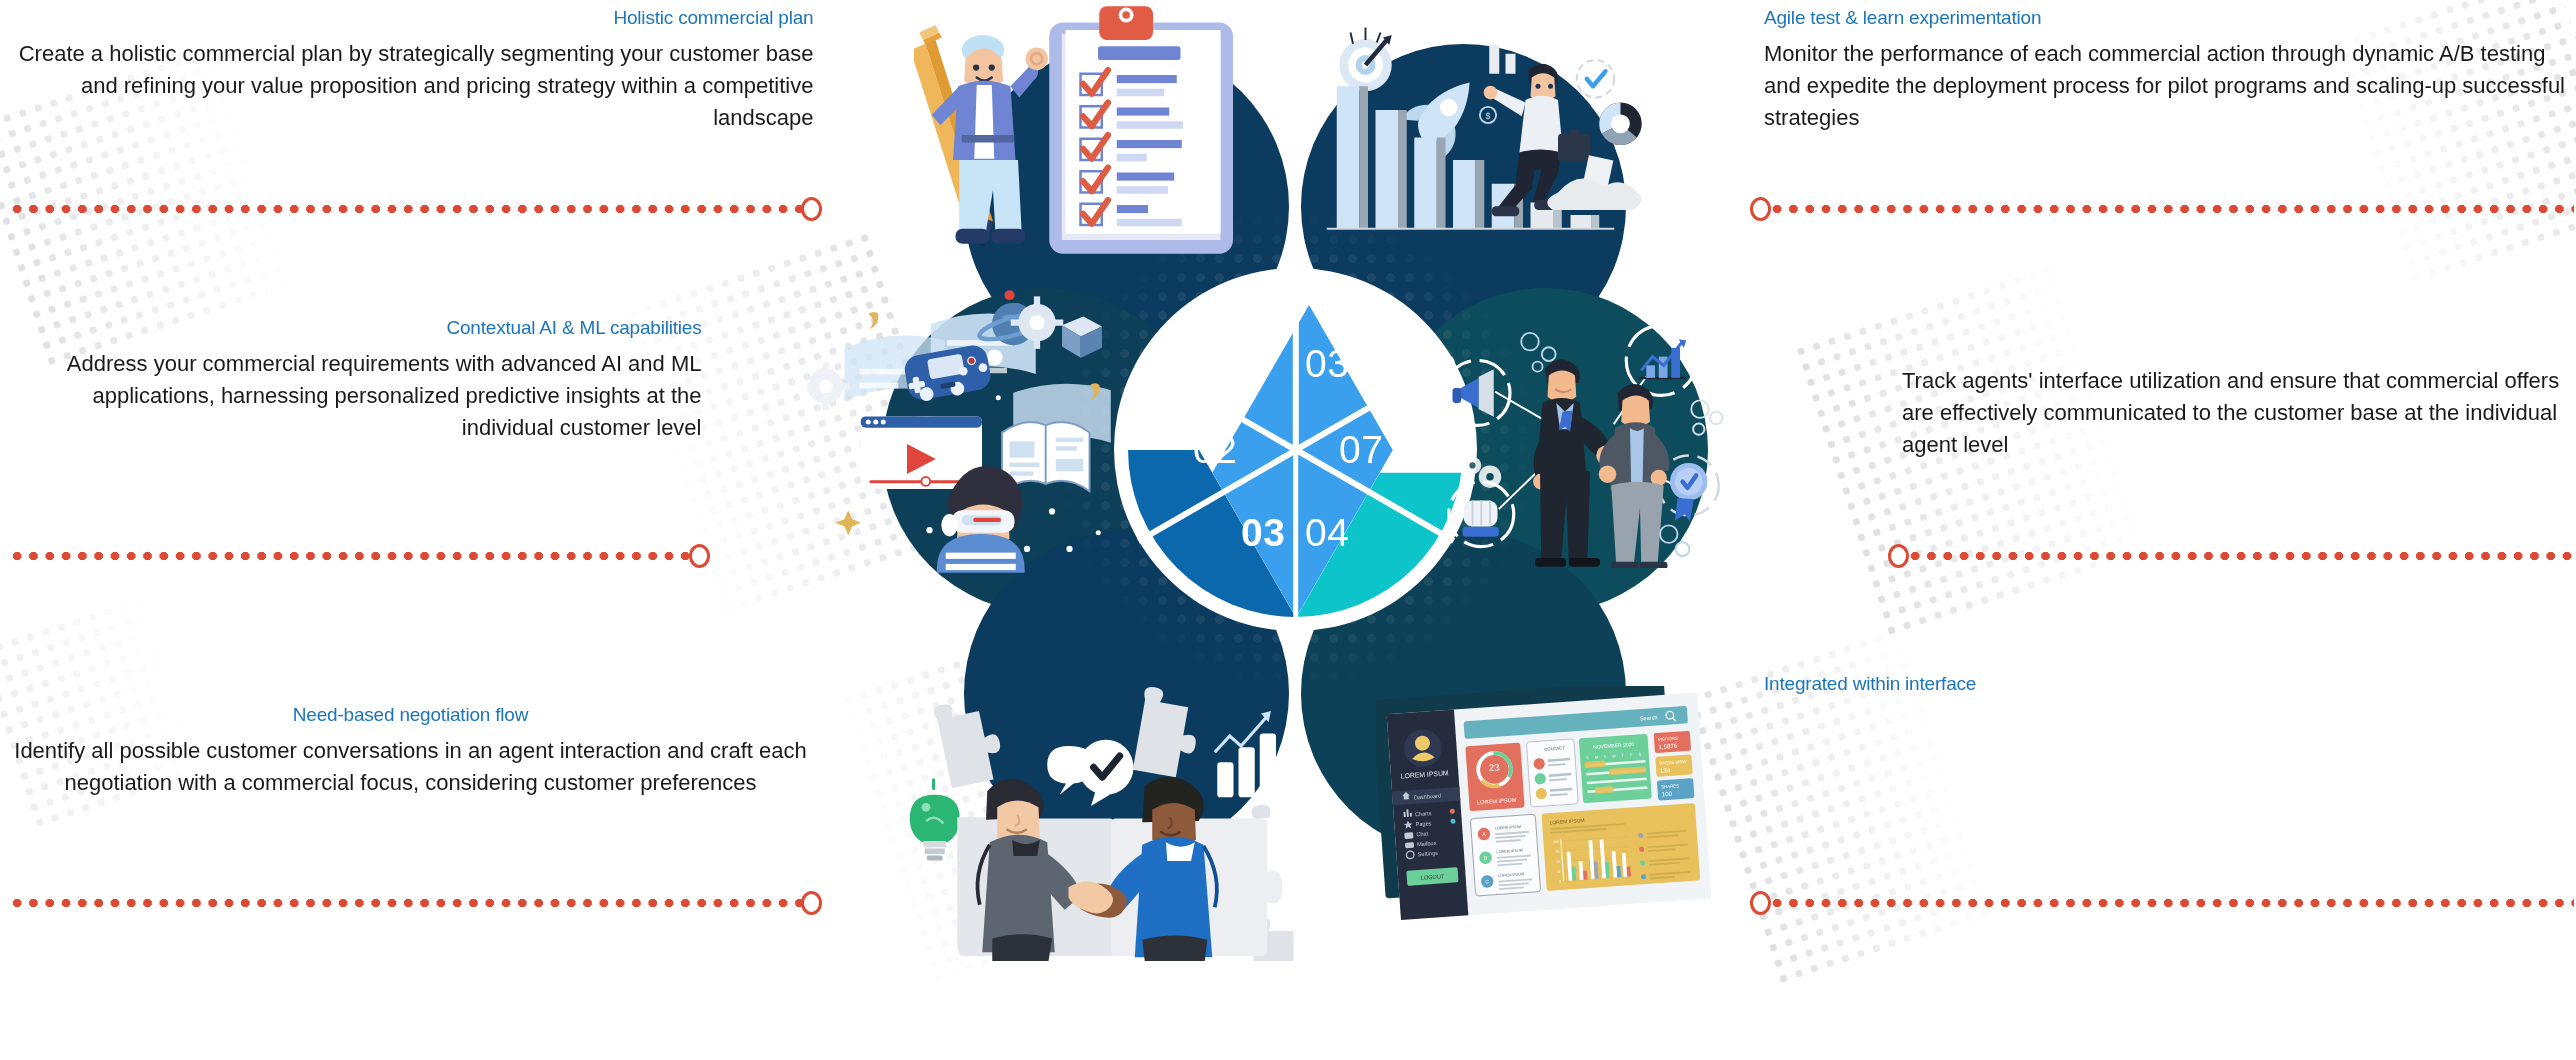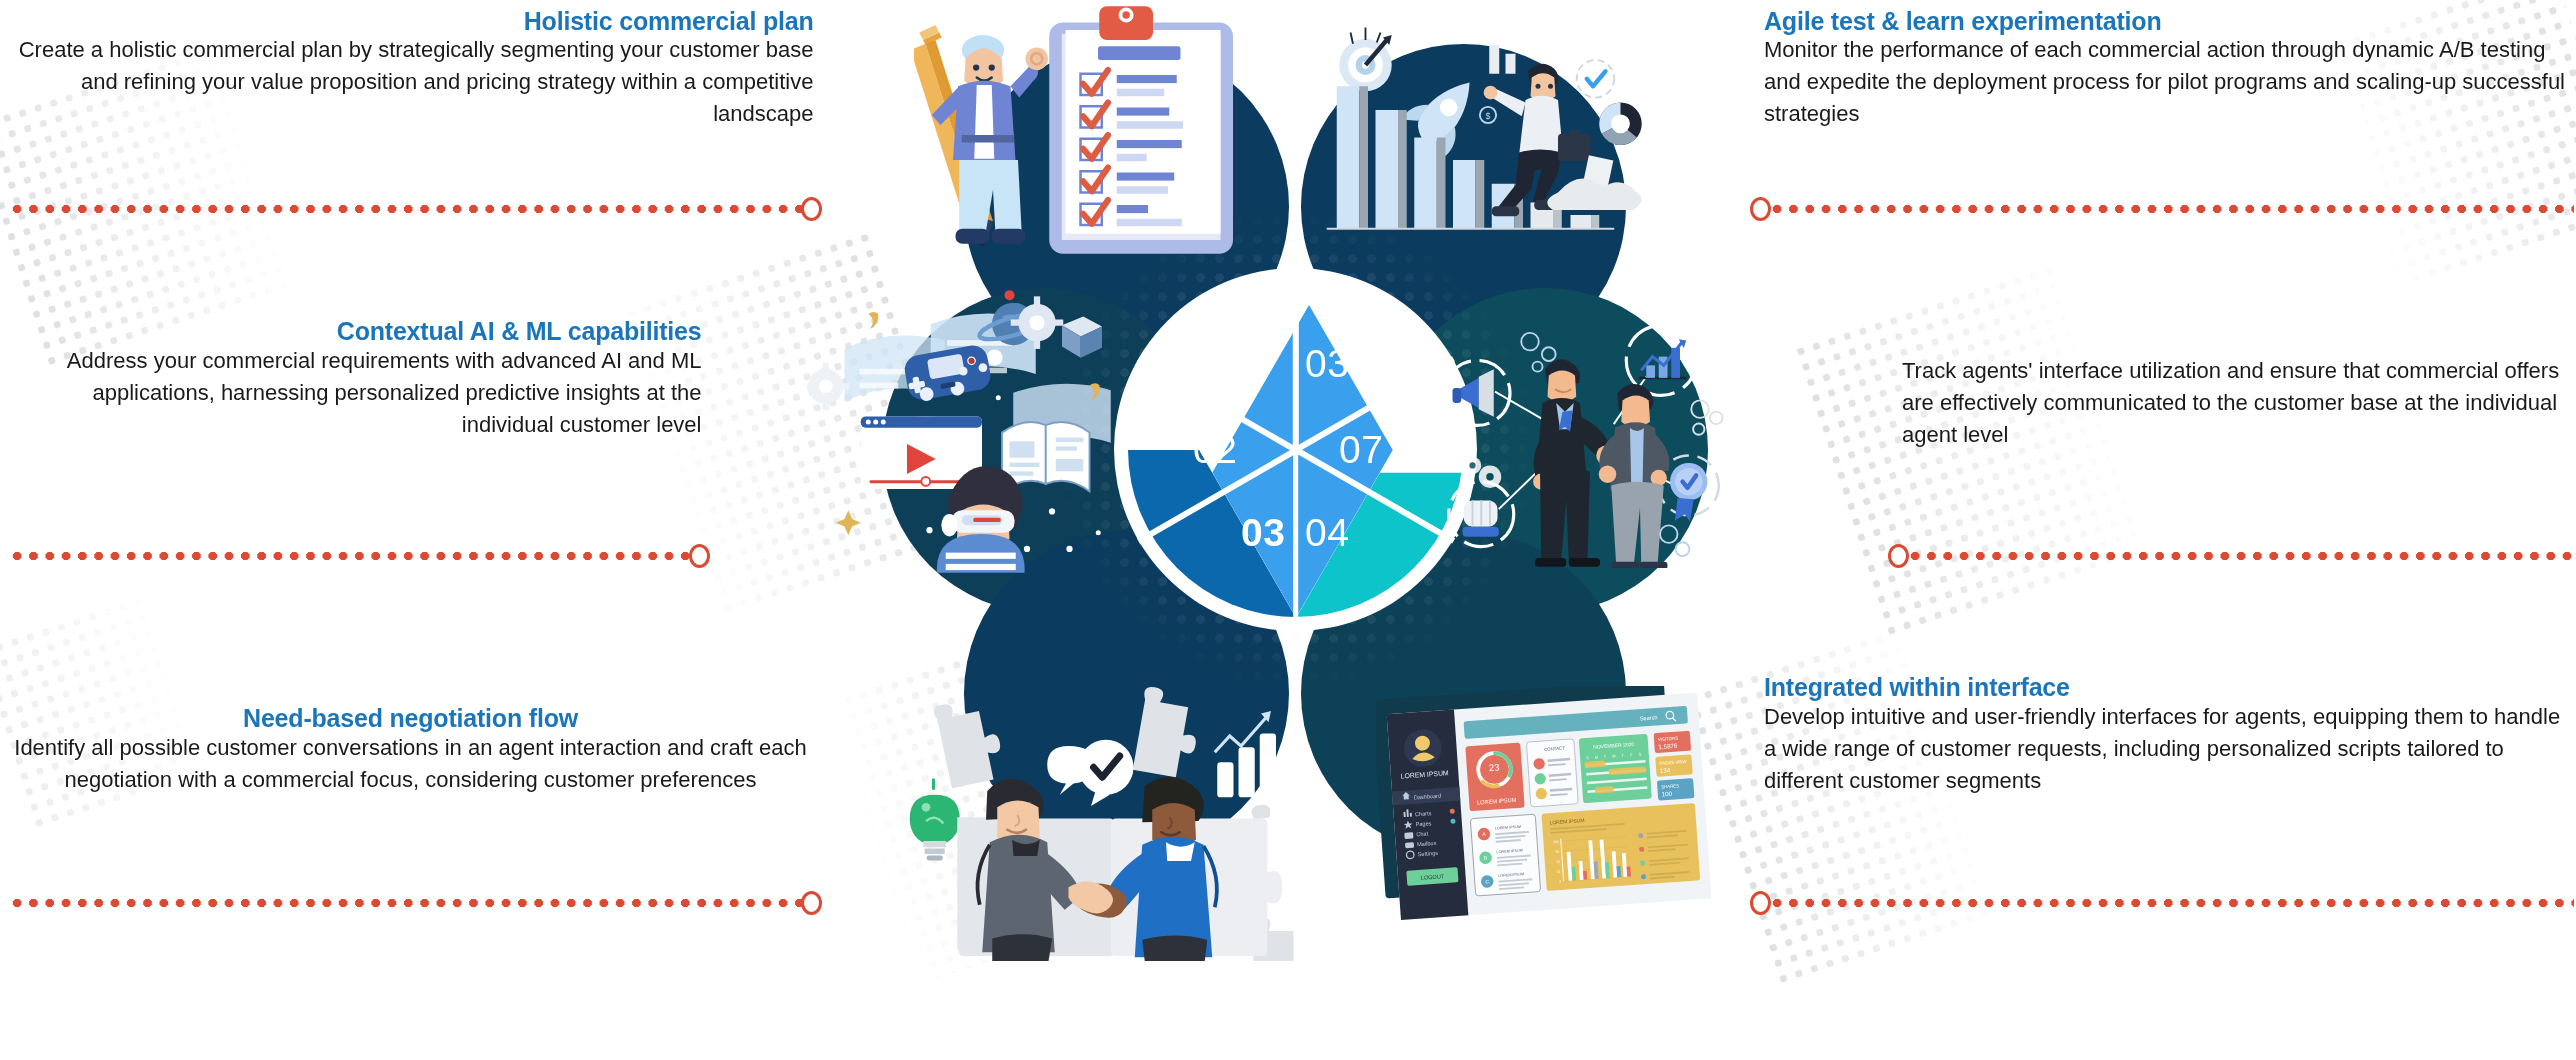--- a/index.html
+++ b/index.html
@@ -17,25 +17,25 @@
     background-size: 16.3px 16.3px;
     opacity:.85;
   }
   .ht-fade-r { -webkit-mask-image:linear-gradient(to right,rgba(0,0,0,0),rgba(0,0,0,1)); mask-image:linear-gradient(to right,rgba(0,0,0,0),rgba(0,0,0,1)); }
   .ht-fade-l { -webkit-mask-image:linear-gradient(to left,rgba(0,0,0,0),rgba(0,0,0,1)); mask-image:linear-gradient(to left,rgba(0,0,0,0),rgba(0,0,0,1)); }
   .ht-fade-rad { -webkit-mask-image:radial-gradient(circle at center, rgba(0,0,0,1) 10%, rgba(0,0,0,0) 72%); mask-image:radial-gradient(circle at center, rgba(0,0,0,1) 10%, rgba(0,0,0,0) 72%); }
 
   
   .block { position:absolute; }
   .block .title {
-    color:#1b75bb; font-weight:bold; font-size:25px; letter-spacing:-0.2px;
+    color:#1b75bb; font-weight:normal; font-size:19px; letter-spacing:-0.2px;
     line-height:1.06; white-space:nowrap;
   }
   .block .body {
-    color:#1a1a1a; font-size:22px; line-height:1.46; margin-top:0;
+    color:#1a1a1a; font-size:22px; line-height:1.46; margin-top:10px;
   }
   .align-right { text-align:right; }
   .align-left  { text-align:left; }
 
   
   .rule { position:absolute; height:16.3px; display:flex; align-items:center; }
   .rule .dots {
     flex:1 1 auto; height:8.1px;
     background-image: radial-gradient(circle, #dd4a34 46%, rgba(0,0,0,0) 48%);
     background-size: 16.3px 8.1px; background-repeat:repeat-x;
@@ -806,19 +806,18 @@
   <div class="title">Need-based negotiation flow</div>
   <div class="body">Identify all possible customer conversations in an agent interaction and craft each negotiation with a commercial focus, considering customer preferences</div>
 </div>
 <div class="rule node-right" style="left:8.8px; top:895px; width:813px;">
   <div class="dots"></div>
   <div class="node"></div>
 </div>
 
 <div class="block align-left" style="left:1764px; top:674px; width:806px;">
   <div class="title">Integrated within interface</div>
-  <div class="body">Develop intuitive and user-friendly interfaces for agents, equipping them to handle a wide range of customer requests, including personalized scripts tailored to different customer segments</div>
 </div>
 <div class="rule node-left" style="left:1750px; top:895px; width:824px;">
   <div class="node"></div>
   <div class="dots"></div>
 </div>
 
 
 </body></html>

